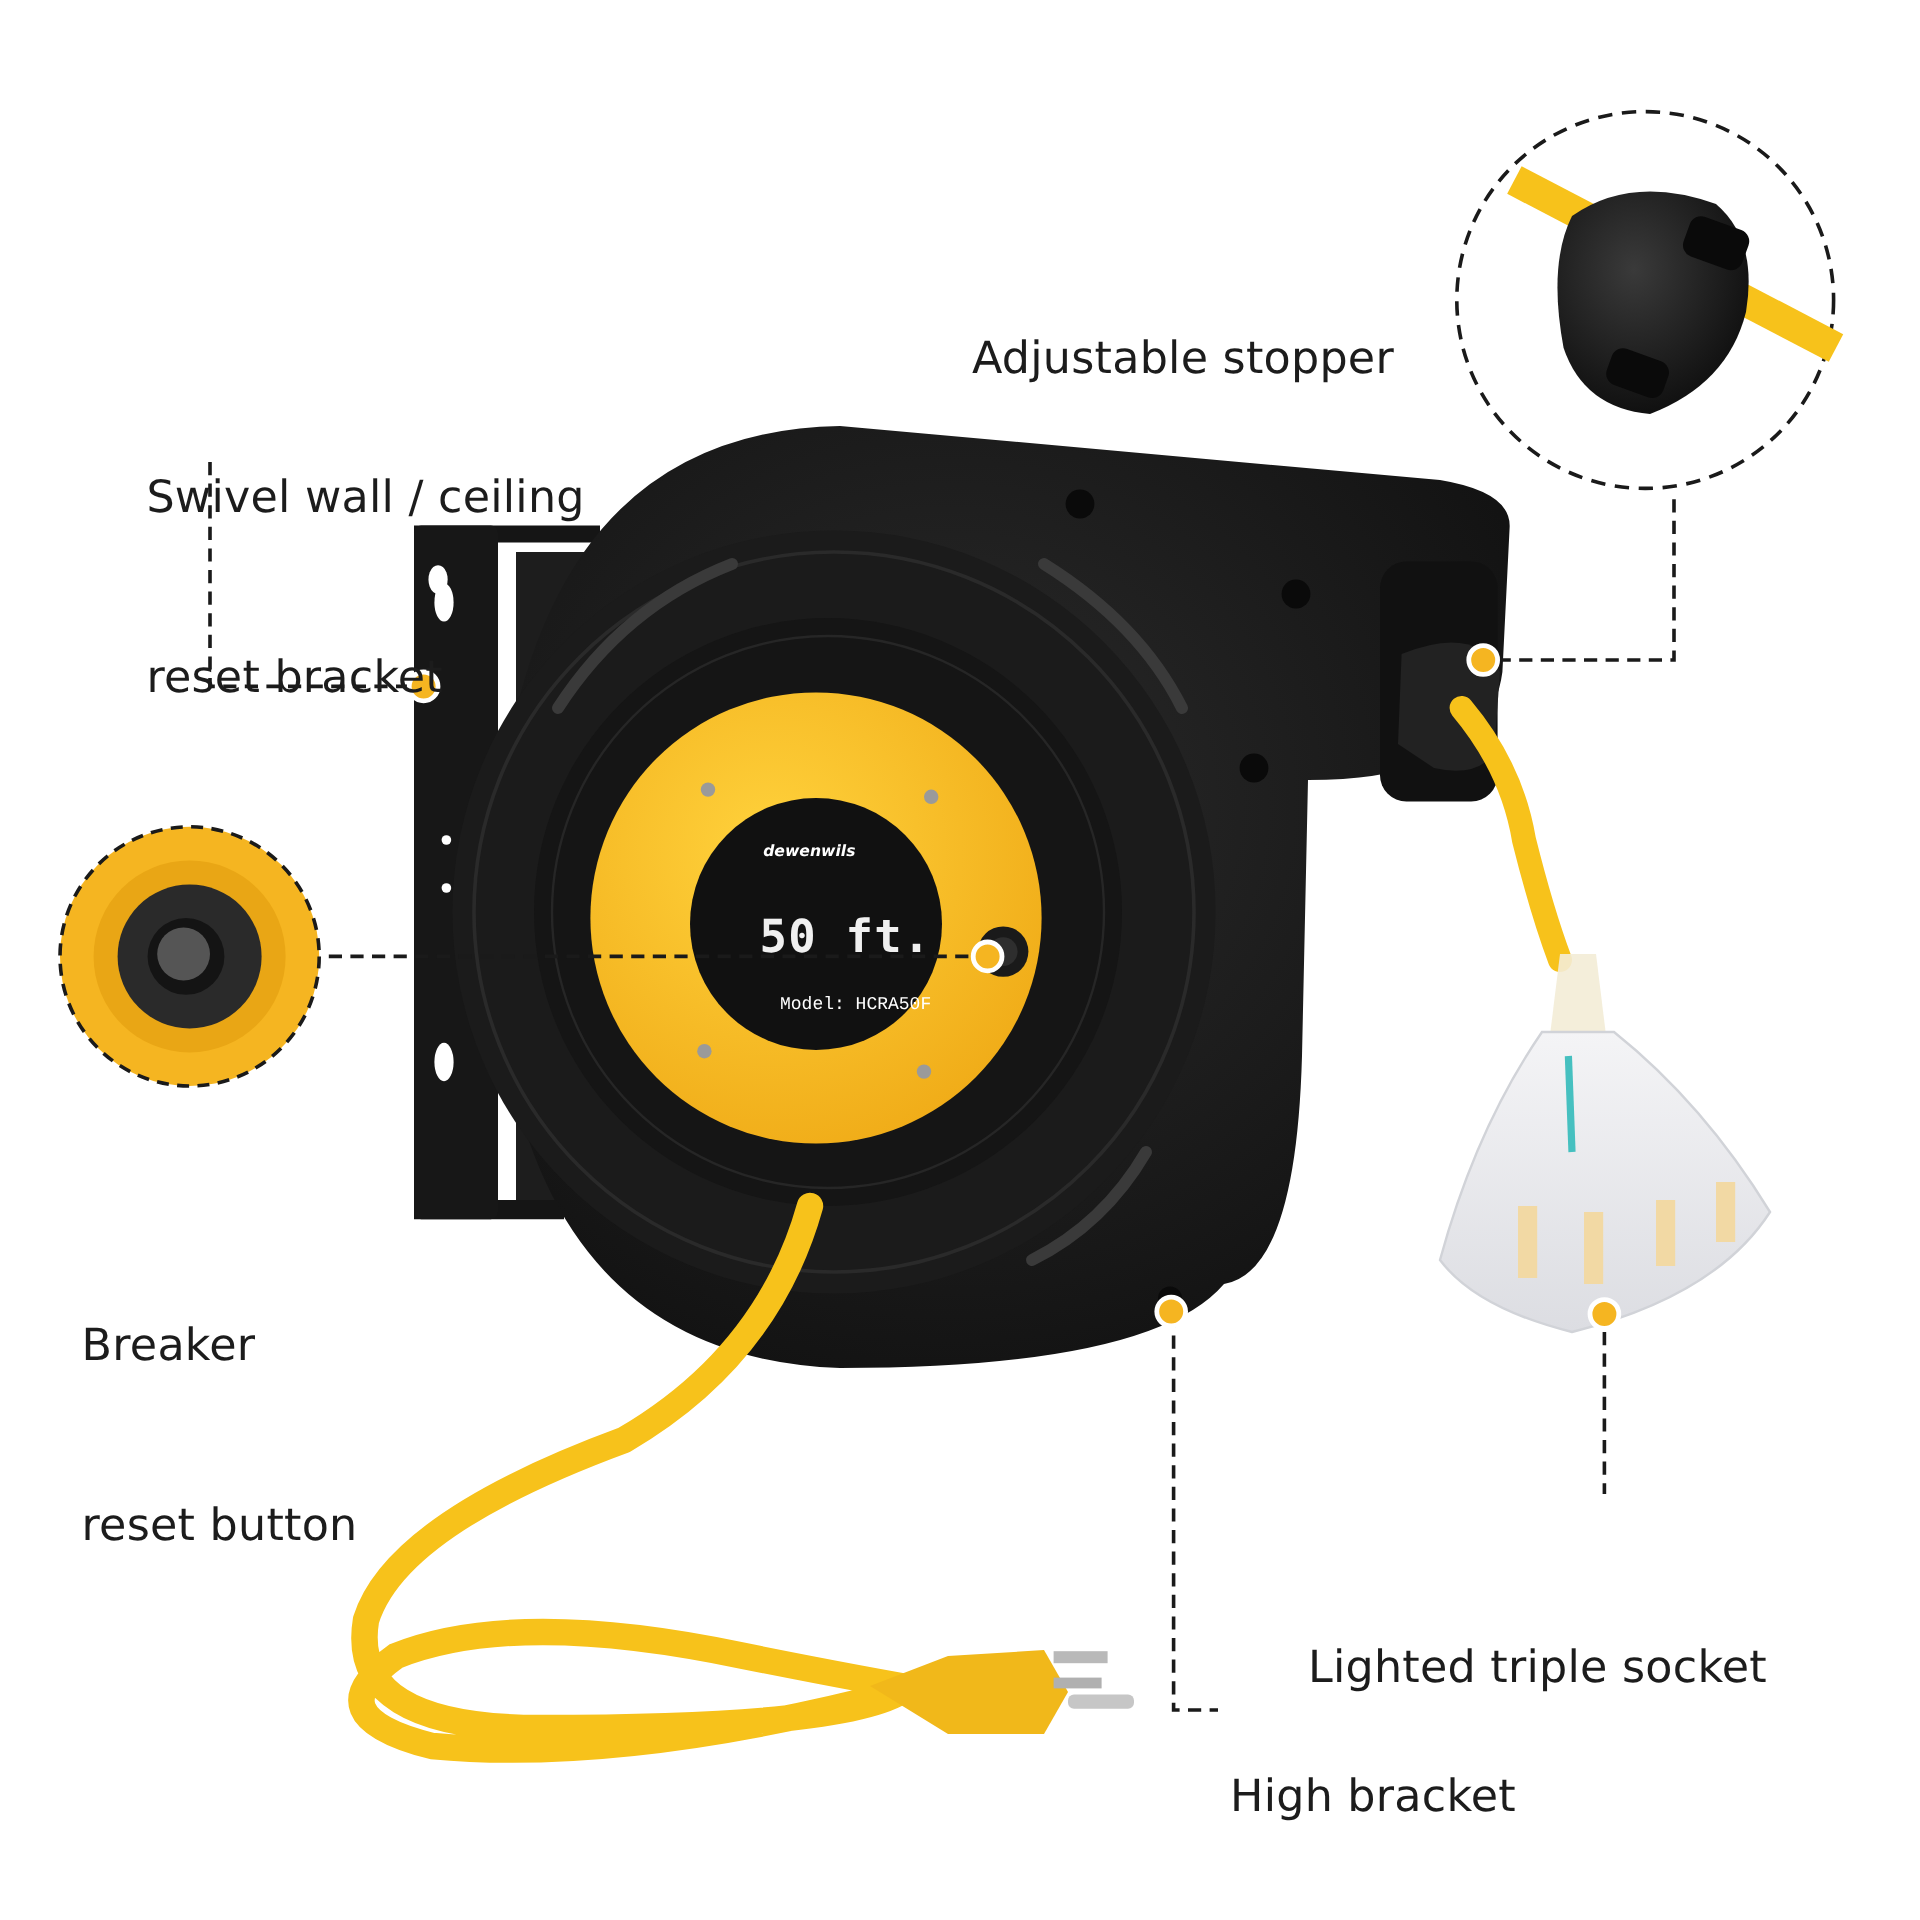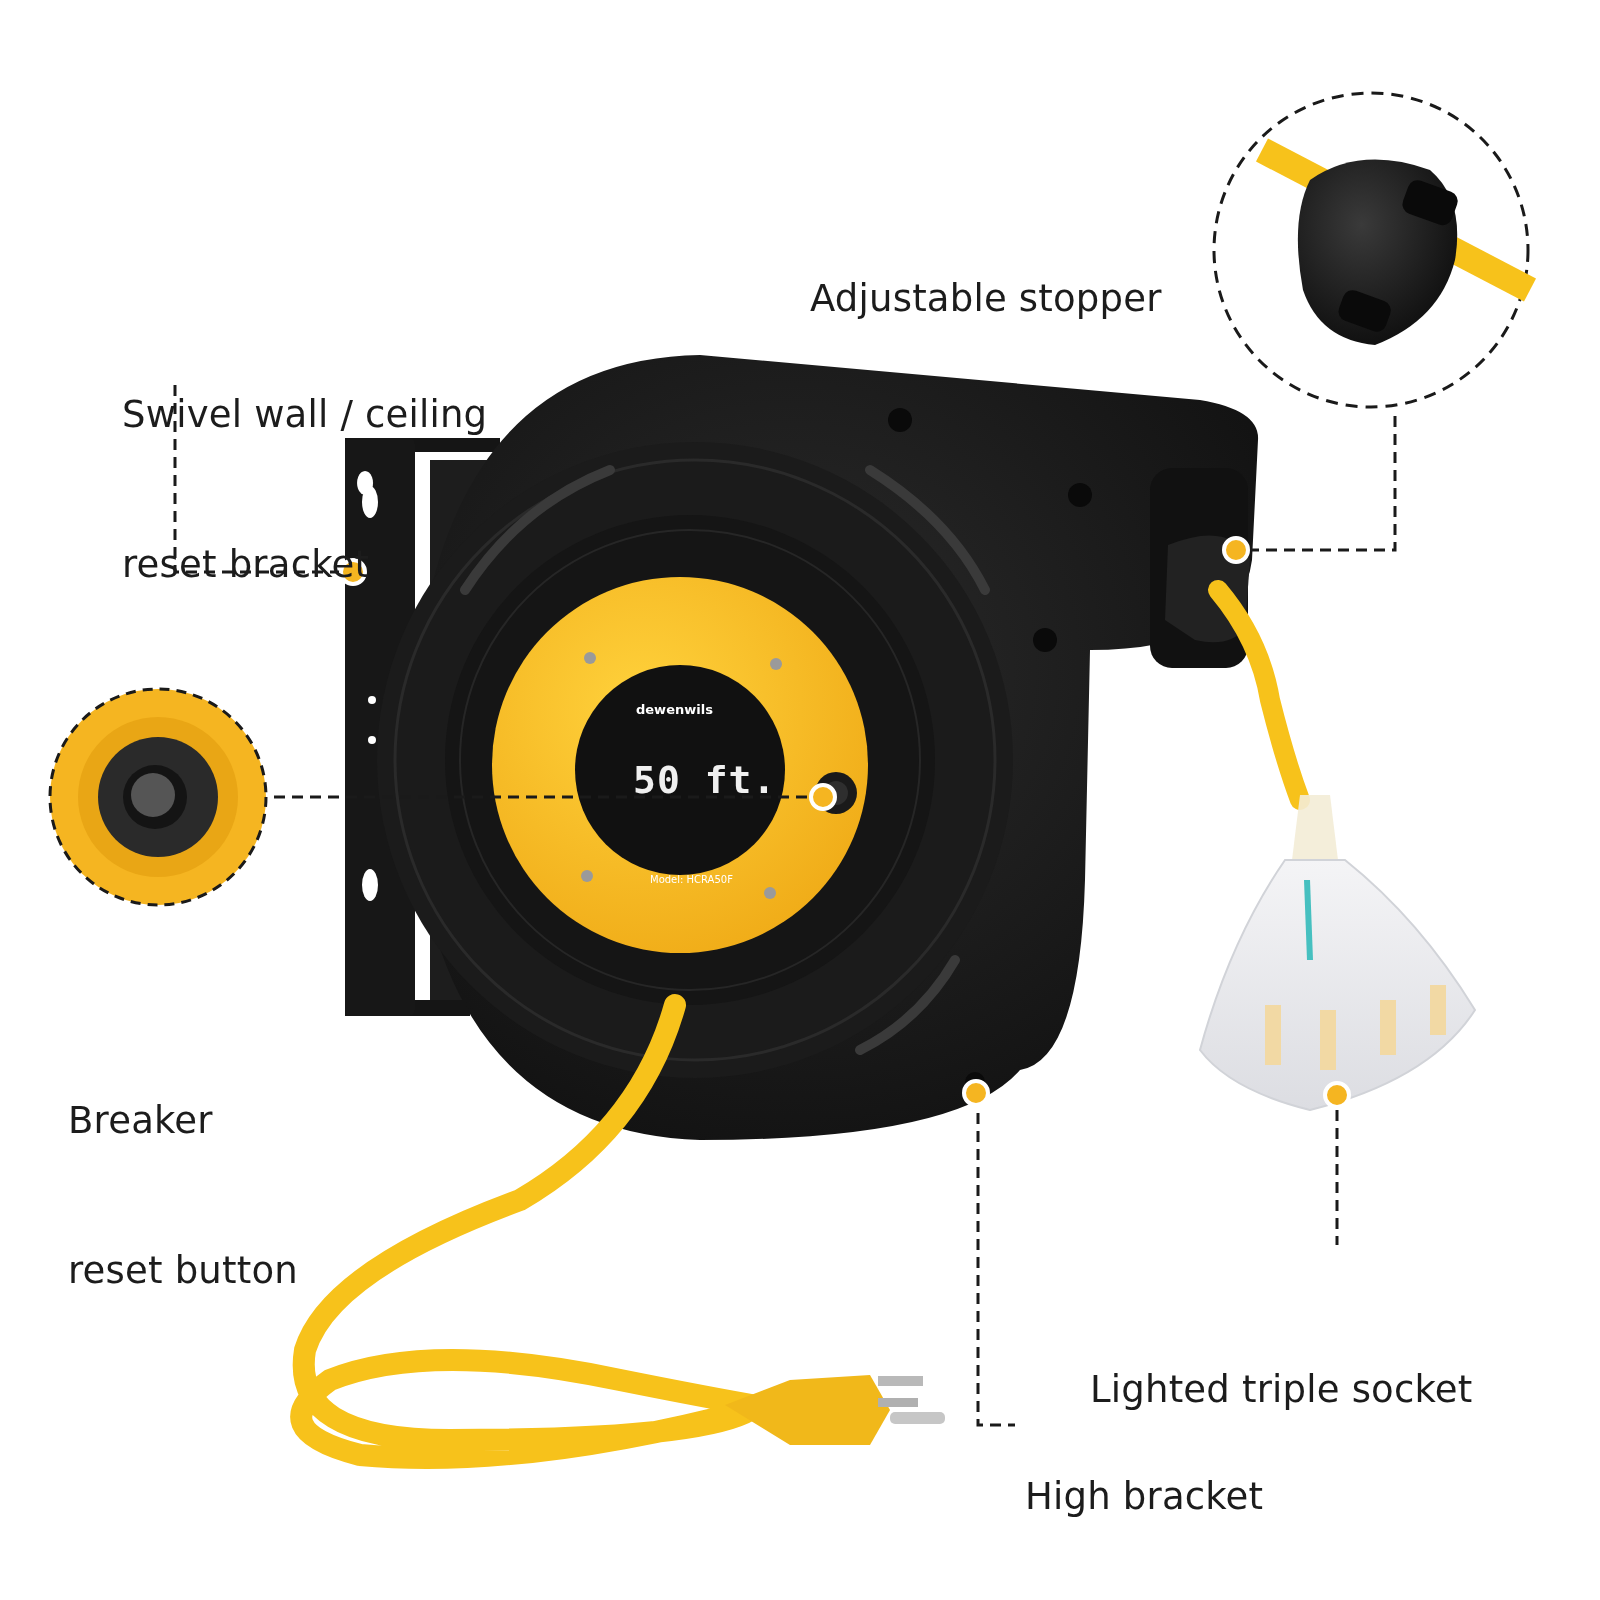--- a/index.html
+++ b/index.html
@@ -118,23 +118,23 @@
 
   <g fill="#f5b521" stroke="#ffffff" stroke-width="4">
     <circle cx="353" cy="572" r="12"></circle>
     <circle cx="823" cy="797" r="12"></circle>
     <circle cx="1236" cy="550" r="12"></circle>
     <circle cx="1337" cy="1095" r="12"></circle>
     <circle cx="976" cy="1093" r="12"></circle>
   </g>
 </svg>
 
-<div style="position:absolute;left:636px;top:702px;color:#fff;font-size:13px;font-weight:bold;">dewenwils</div>
+<div style="position:absolute;left:636px;top:702px;color:#fff;font-size:13px;font-weight:bold;font-style:italic;">dewenwils</div>
 <div style="position:absolute;left:606px;top:758px;color:#f0f0f0;font-size:38px;font-weight:bold;font-family:'DejaVu Sans Mono',monospace;letter-spacing:1px;margin-left:27px;">50 ft.</div>
-<div style="position:absolute;left:650px;top:874px;color:#ffffff;font-size:10px;">Model: HCRA50F</div>
+<div style="position:absolute;left:650px;top:829px;color:#ffffff;font-size:15px;font-family:Liberation Mono, monospace;">Model: HCRA50F</div>
 
 <div class="label" style="left:122px;top:290px;">
   <div>Swivel wall / ceiling</div>
   <div>reset bracket</div>
 </div>
 <div class="label" style="left:810px;top:174px;">
   <div>Adjustable stopper</div>
 </div>
 <div class="label" style="left:68px;top:996px;">
   <div>Breaker</div>

